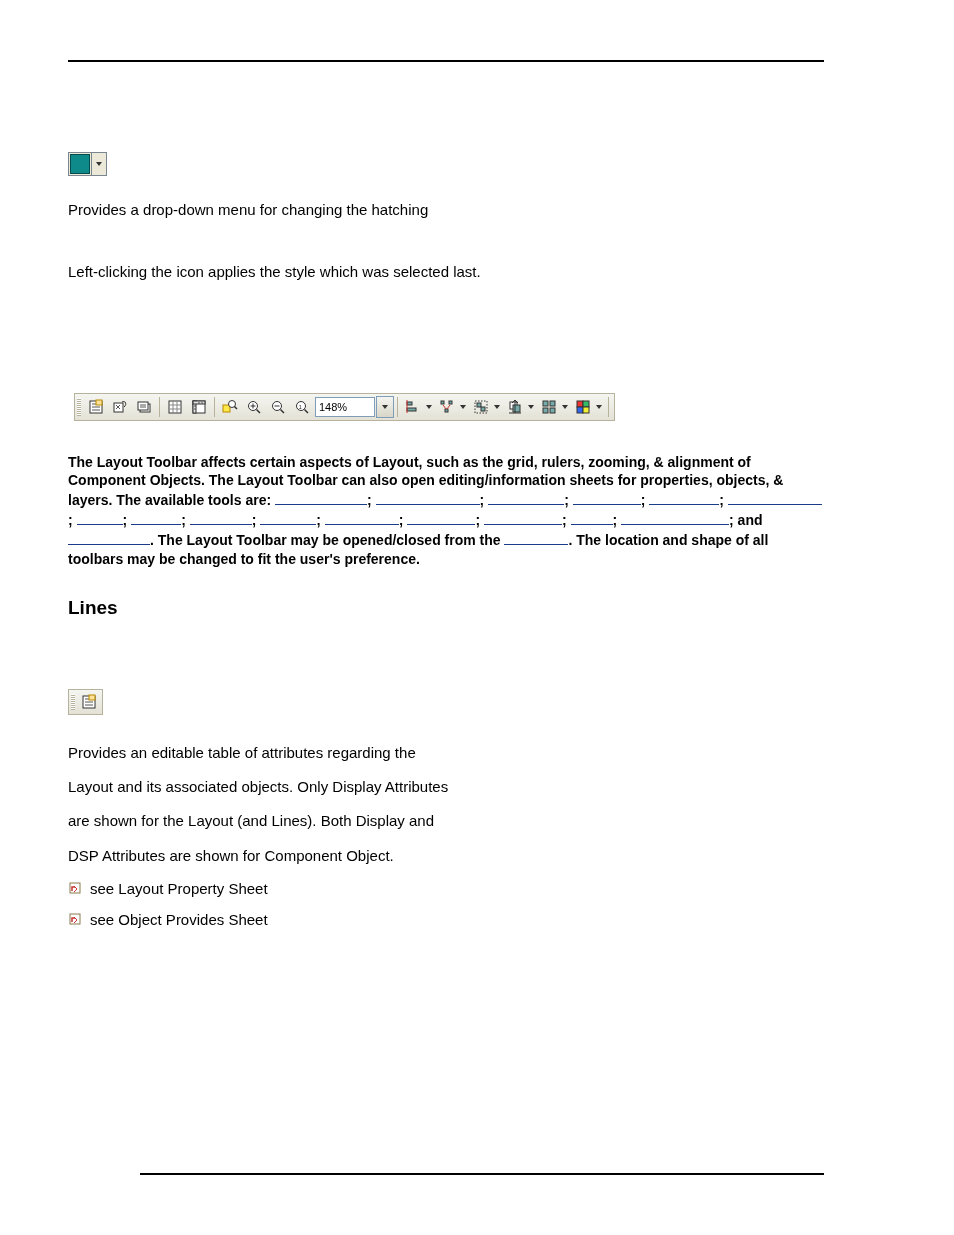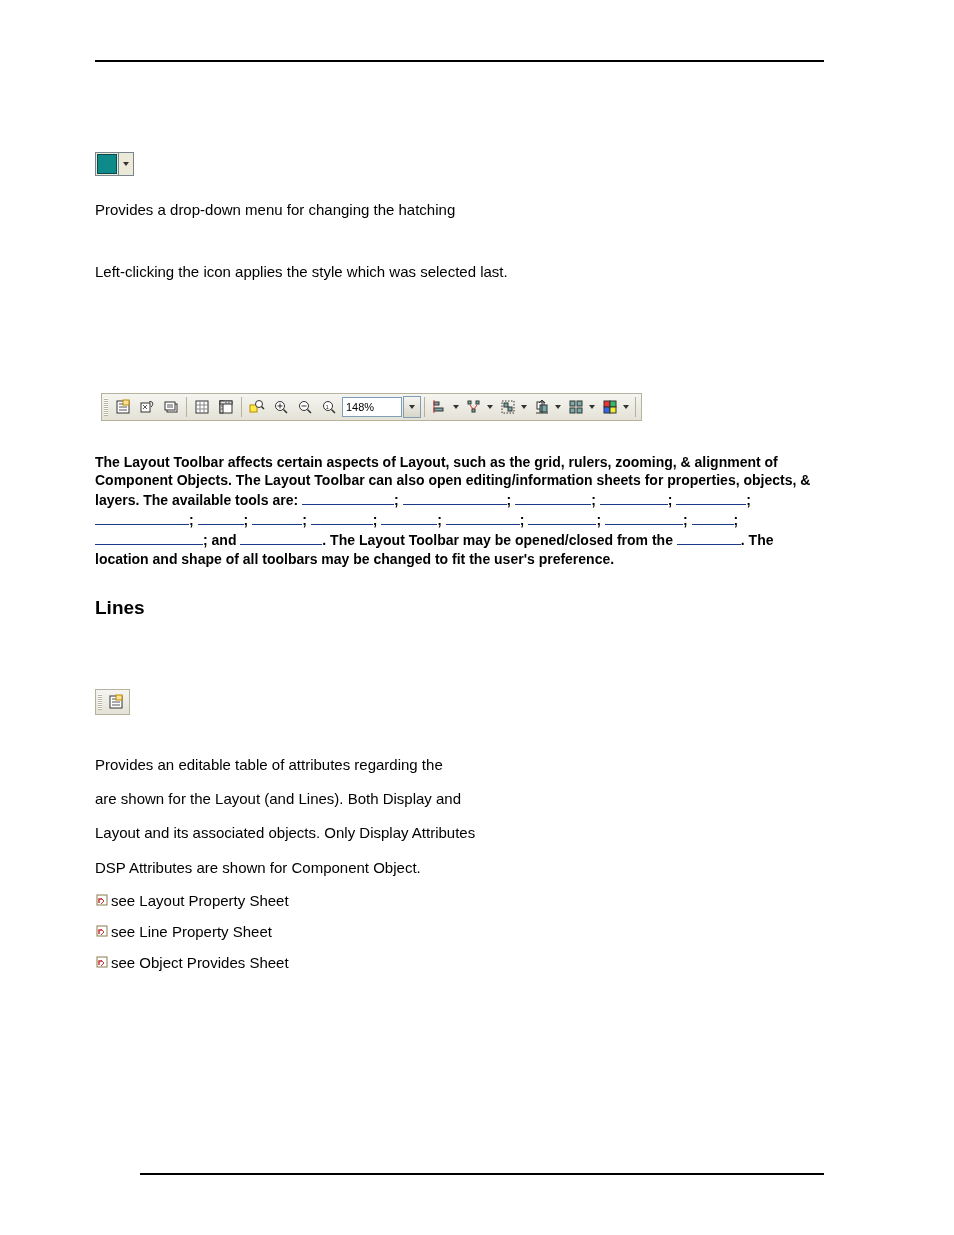--- a/index.html
+++ b/index.html
@@ -8,21 +8,21 @@
     background: #fff;
     font-family: Arial, Helvetica, sans-serif;
     color: #000;
     width: 954px;
   }
   .page {
     width: 954px;
     min-height: 1235px;
     position: relative;
     box-sizing: border-box;
-    padding: 60px 130px 60px 95px;
+    padding: 60px 130px 60px 68px;
   }
   hr.top-rule, hr.bottom-rule {
     border: none;
     border-top: 2px solid #000;
     margin: 0;
   }
   hr.bottom-rule {
     position: absolute;
     left: 140px;
     right: 130px;
@@ -167,21 +167,21 @@
     width: 22px; height: 20px;
     display: flex; align-items: center; justify-content: center;
     cursor: pointer;
   }
 
   .see-line {
     font-size: 15px;
     margin-top: 14px;
     display: flex;
     align-items: center;
-    gap: 2px;
+    gap: 8px;
   }
   .see-icon {
     width: 14px; height: 14px;
     display: inline-flex;
     align-items: center; justify-content: center;
   }
 </style>
 </head>
 <body>
 
@@ -383,23 +383,23 @@
       <svg width="16" height="16">
         <rect x="2" y="2" width="12" height="12" fill="#fff" stroke="#333"></rect>
         <line x1="4" y1="5" x2="12" y2="5" stroke="#555"></line>
         <line x1="4" y1="8" x2="12" y2="8" stroke="#555"></line>
         <line x1="4" y1="11" x2="12" y2="11" stroke="#555"></line>
         <rect x="8" y="1" width="6" height="5" fill="#ffe199" stroke="#b88a00"></rect>
       </svg>
     </div>
   </div>
 
-  <div class="para" style="margin-top:40px">Provides an editable table of attributes regarding the</div>
+  <div class="para" style="margin-top:28px">Provides an editable table of attributes regarding the</div>
+  <div class="para tight">Layout and its associated objects. Only Display Attributes</div>
   <div class="para tight">are shown for the Layout (and Lines). Both Display and</div>
-  <div class="para tight">Layout and its associated objects. Only Display Attributes</div>
   <div class="para tight">DSP Attributes are shown for Component Object.</div>
 
   <div id="see-lines">
       <div class="see-line">
         <span class="see-icon">
           <svg width="12" height="12">
             <rect x="1" y="1" width="10" height="10" fill="#fff" stroke="#8a7a4a"></rect>
             <path d="M3 9 L3 5 L6 5" fill="none" stroke="#c33" stroke-width="1.5"></path>
             <path d="M5 4 L8 7 L5 10" fill="none" stroke="#c33"></path>
           </svg>
@@ -407,29 +407,19 @@
         <span>see Layout Property Sheet</span>
       </div>
       <div class="see-line">
         <span class="see-icon">
           <svg width="12" height="12">
             <rect x="1" y="1" width="10" height="10" fill="#fff" stroke="#8a7a4a"></rect>
             <path d="M3 9 L3 5 L6 5" fill="none" stroke="#c33" stroke-width="1.5"></path>
             <path d="M5 4 L8 7 L5 10" fill="none" stroke="#c33"></path>
           </svg>
         </span>
-        <span>see Line Property Sheet</span>
-      </div>
-      <div class="see-line">
-        <span class="see-icon">
-          <svg width="12" height="12">
-            <rect x="1" y="1" width="10" height="10" fill="#fff" stroke="#8a7a4a"></rect>
-            <path d="M3 9 L3 5 L6 5" fill="none" stroke="#c33" stroke-width="1.5"></path>
-            <path d="M5 4 L8 7 L5 10" fill="none" stroke="#c33"></path>
-          </svg>
-        </span>
         <span>see Object Provides Sheet</span>
       </div>
     </div>
 
   <hr class="bottom-rule">
 
 </div>
 
 </body></html>

